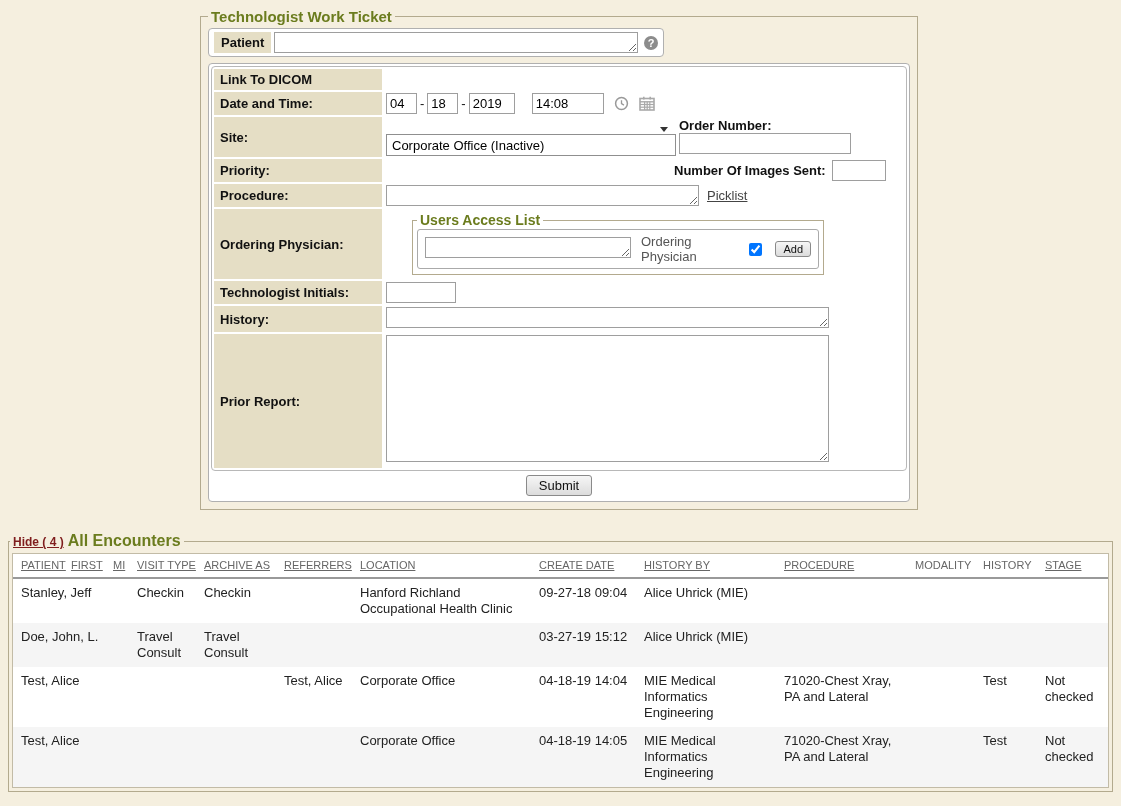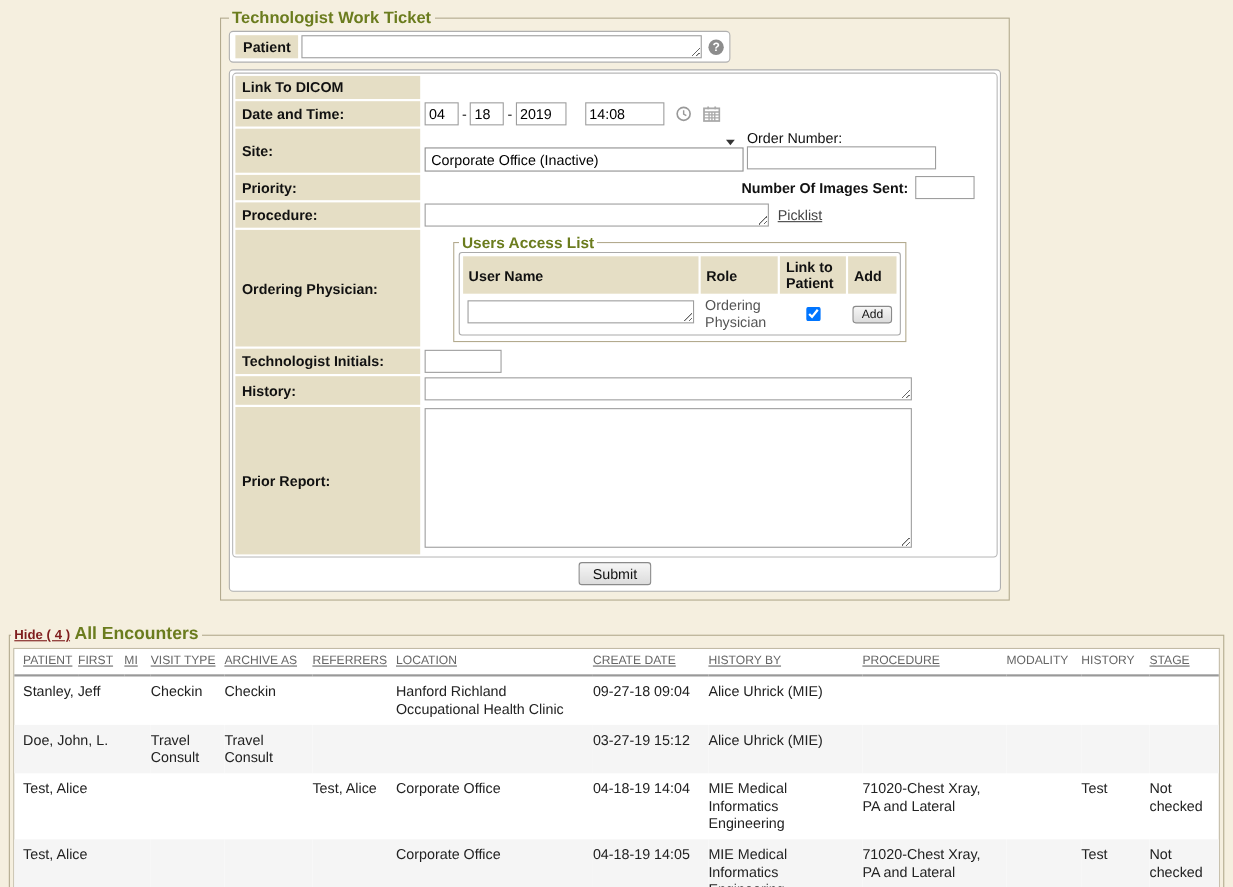--- a/index.html
+++ b/index.html
@@ -72,21 +72,21 @@
     background:#fff; font-size:13px; padding:1px 20px 1px 5px;
     font-family:"Liberation Sans","DejaVu Sans",sans-serif;
     margin-top:16px;
   }
   .select-wrap::after {
     content:""; position:absolute; right:8px; top:9px;
     border-left:4px solid transparent; border-right:4px solid transparent;
     border-top:5px solid #333; pointer-events:none;
   }
   .order-block { margin-left:3px; }
-  .order-block .blbl { font-weight:normal; display:block; margin-bottom:0; }
+  .order-block .blbl { font-weight:bold; display:block; margin-bottom:0; }
   .order-block input { width:172px; display:block; }
 
   .images-row { display:flex; align-items:center; }
   .images-row .blbl { font-weight:bold; margin-left:288px; }
   .images-row input { width:54px; margin-left:6px; }
 
   .proc-row { display:flex; align-items:flex-end; }
   .picklist-link { color:#444; text-decoration:underline; margin:0 0 3px 8px; cursor:pointer; }
 
   .ual-fieldset { margin-left:26px; width:412px; border:1px solid #b3aa8e; padding:1px 4px 5px 4px; }
@@ -221,26 +221,20 @@
           </td>
         </tr>
         <tr>
           <td class="lbl">Ordering Physician:</td>
           <td class="ct" style="padding-top:3px; padding-bottom:4px;">
             <fieldset class="ual-fieldset">
               <legend>Users Access List</legend>
               <div class="ual-box">
                 <table class="ual-table">
                   <tbody>
-                        <tr>
-                    <th class="col-user">User Name</th>
-                    <th class="col-role">Role</th>
-                    <th class="col-link">Link to Patient</th>
-                    <th class="col-add">Add</th>
-                  </tr>
                   <tr>
                     <td><textarea rows="1" style="width: 206px;"></textarea></td>
                     <td><span class="role-text">Ordering Physician</span></td>
                     <td style="text-align:center;"><input type="checkbox" checked="" style=""></td>
                     <td><button class="classic small">Add</button></td>
                   </tr>
                 </tbody>
                     </table>
               </div>
             </fieldset>

